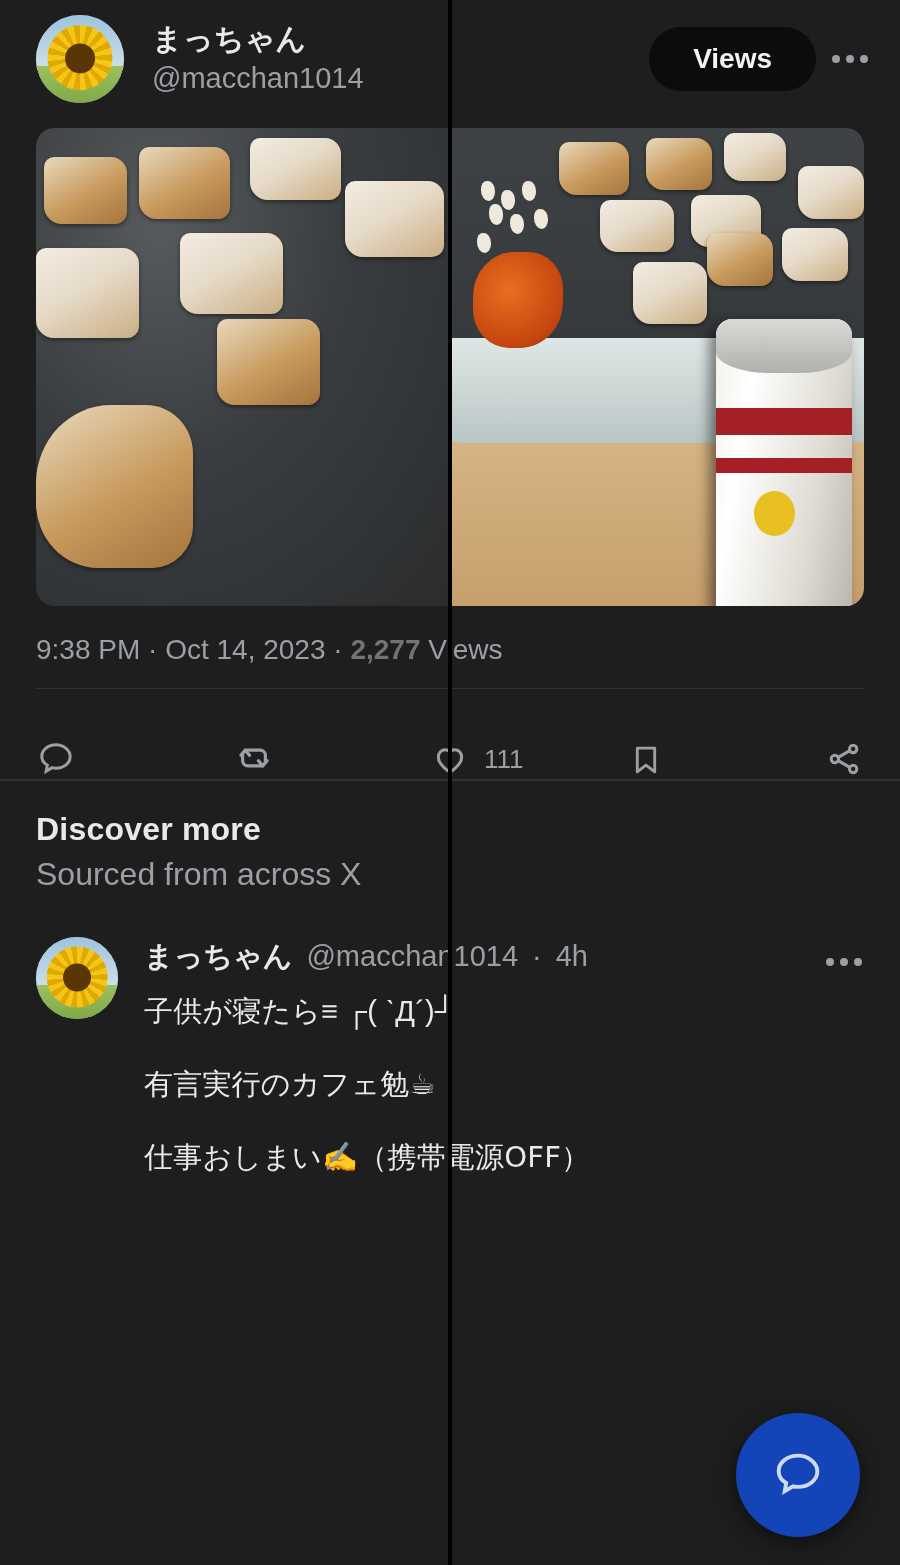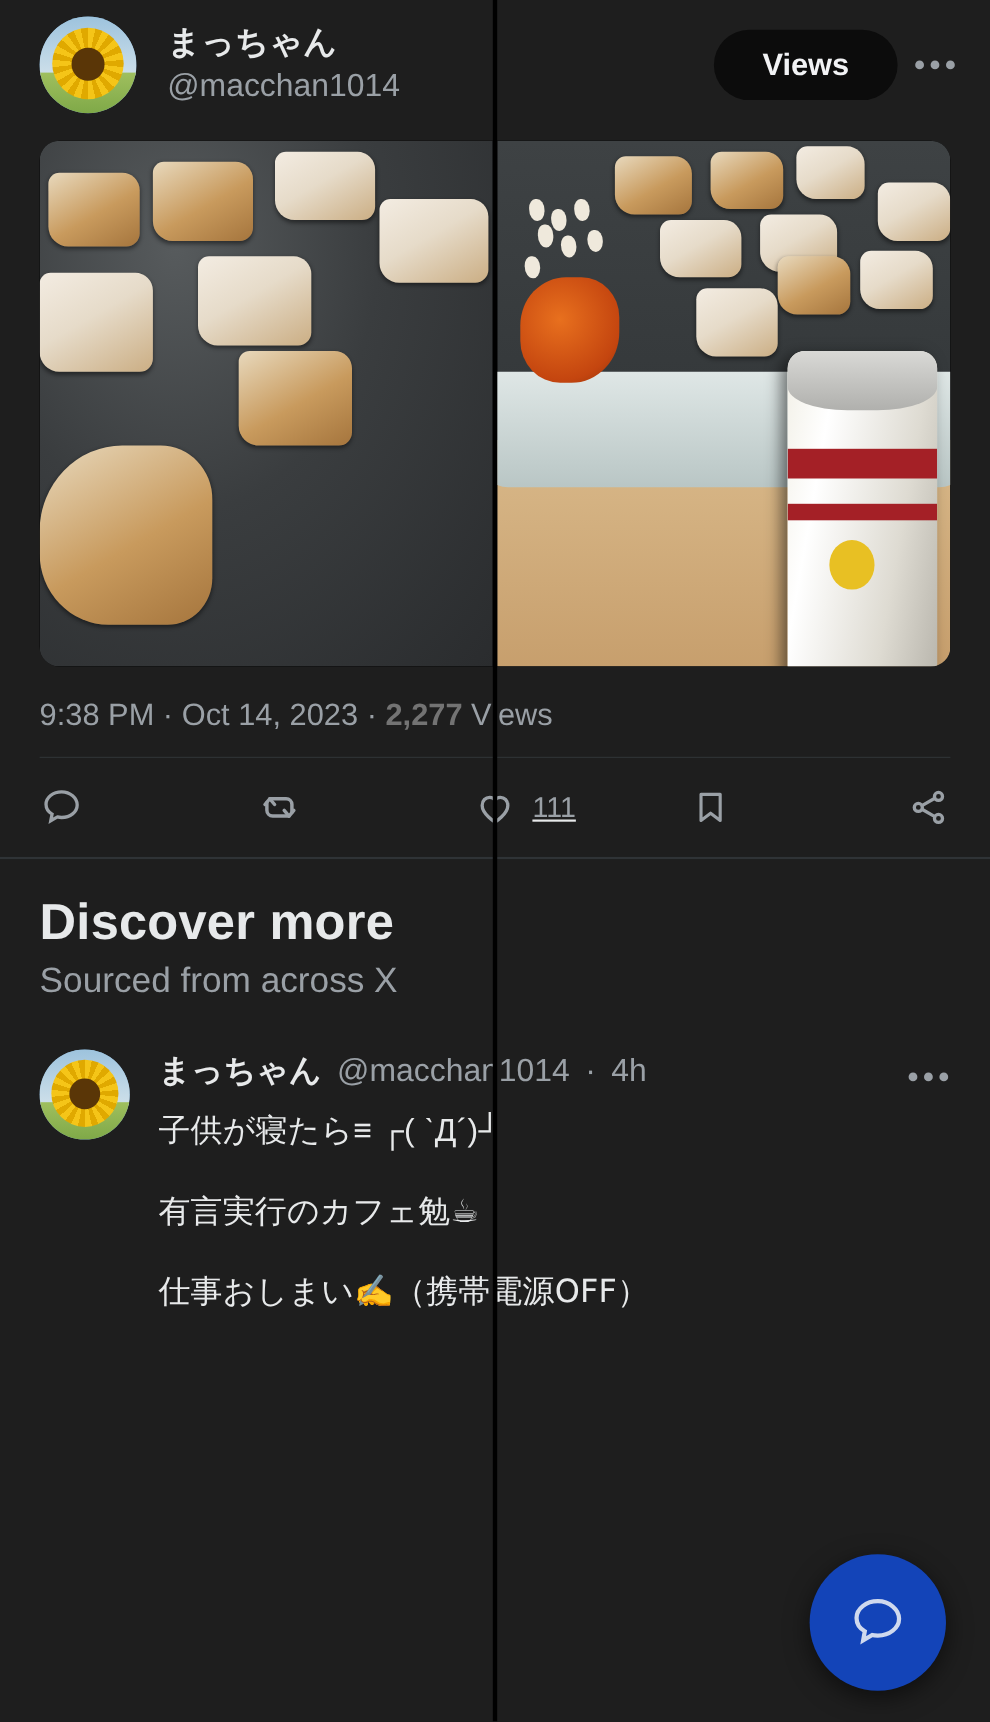--- a/index.html
+++ b/index.html
@@ -212,24 +212,23 @@
 
   .hr-thin {
     height: 1px;
     background: #2f3336;
     margin: 0 36px;
   }
 
   
   .actions {
     display: flex;
-    align-items: center;
+    align-items: flex-end;
     height: 90px;
     padding: 0 36px;
-    text-decoration: underline;
   }
   .action {
     flex: 1 1 0;
     display: flex;
     align-items: center;
     gap: 14px;
     cursor: pointer;
     color: #9aa0a6;
   }
   .action.last { flex: 0 0 auto; margin-left: auto; }
@@ -238,21 +237,21 @@
 
   .hr-thick {
     height: 2px;
     background: #2f3336;
     width: 100%;
   }
 
   
   .discover { padding: 30px 36px 0 36px; }
   .discover-title {
-    font-size: 46px;
+    font-size: 32px;
     font-weight: bold;
     color: #e7e9ea;
     letter-spacing: .2px;
   }
   .discover-sub {
     font-size: 32px;
     color: #9aa0a6;
     margin-top: 8px;
   }
 

